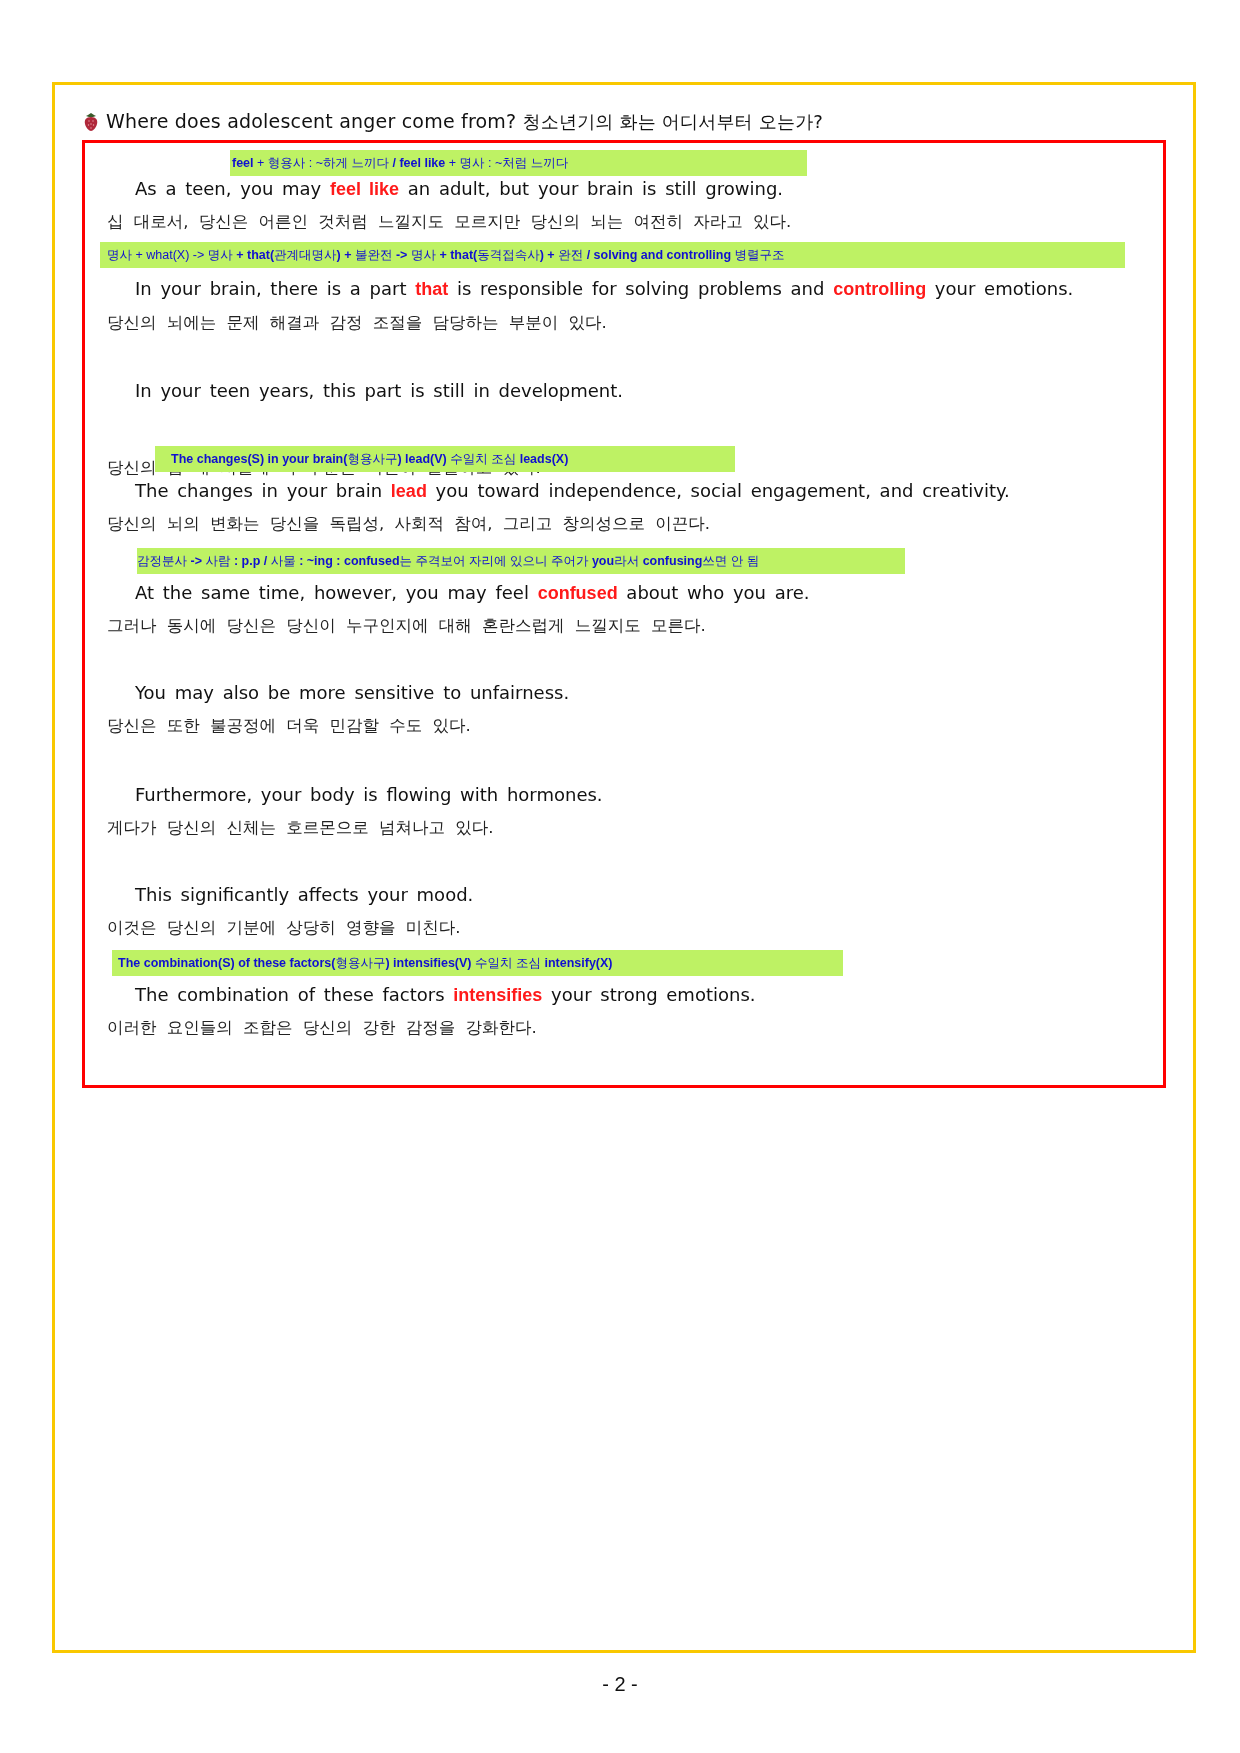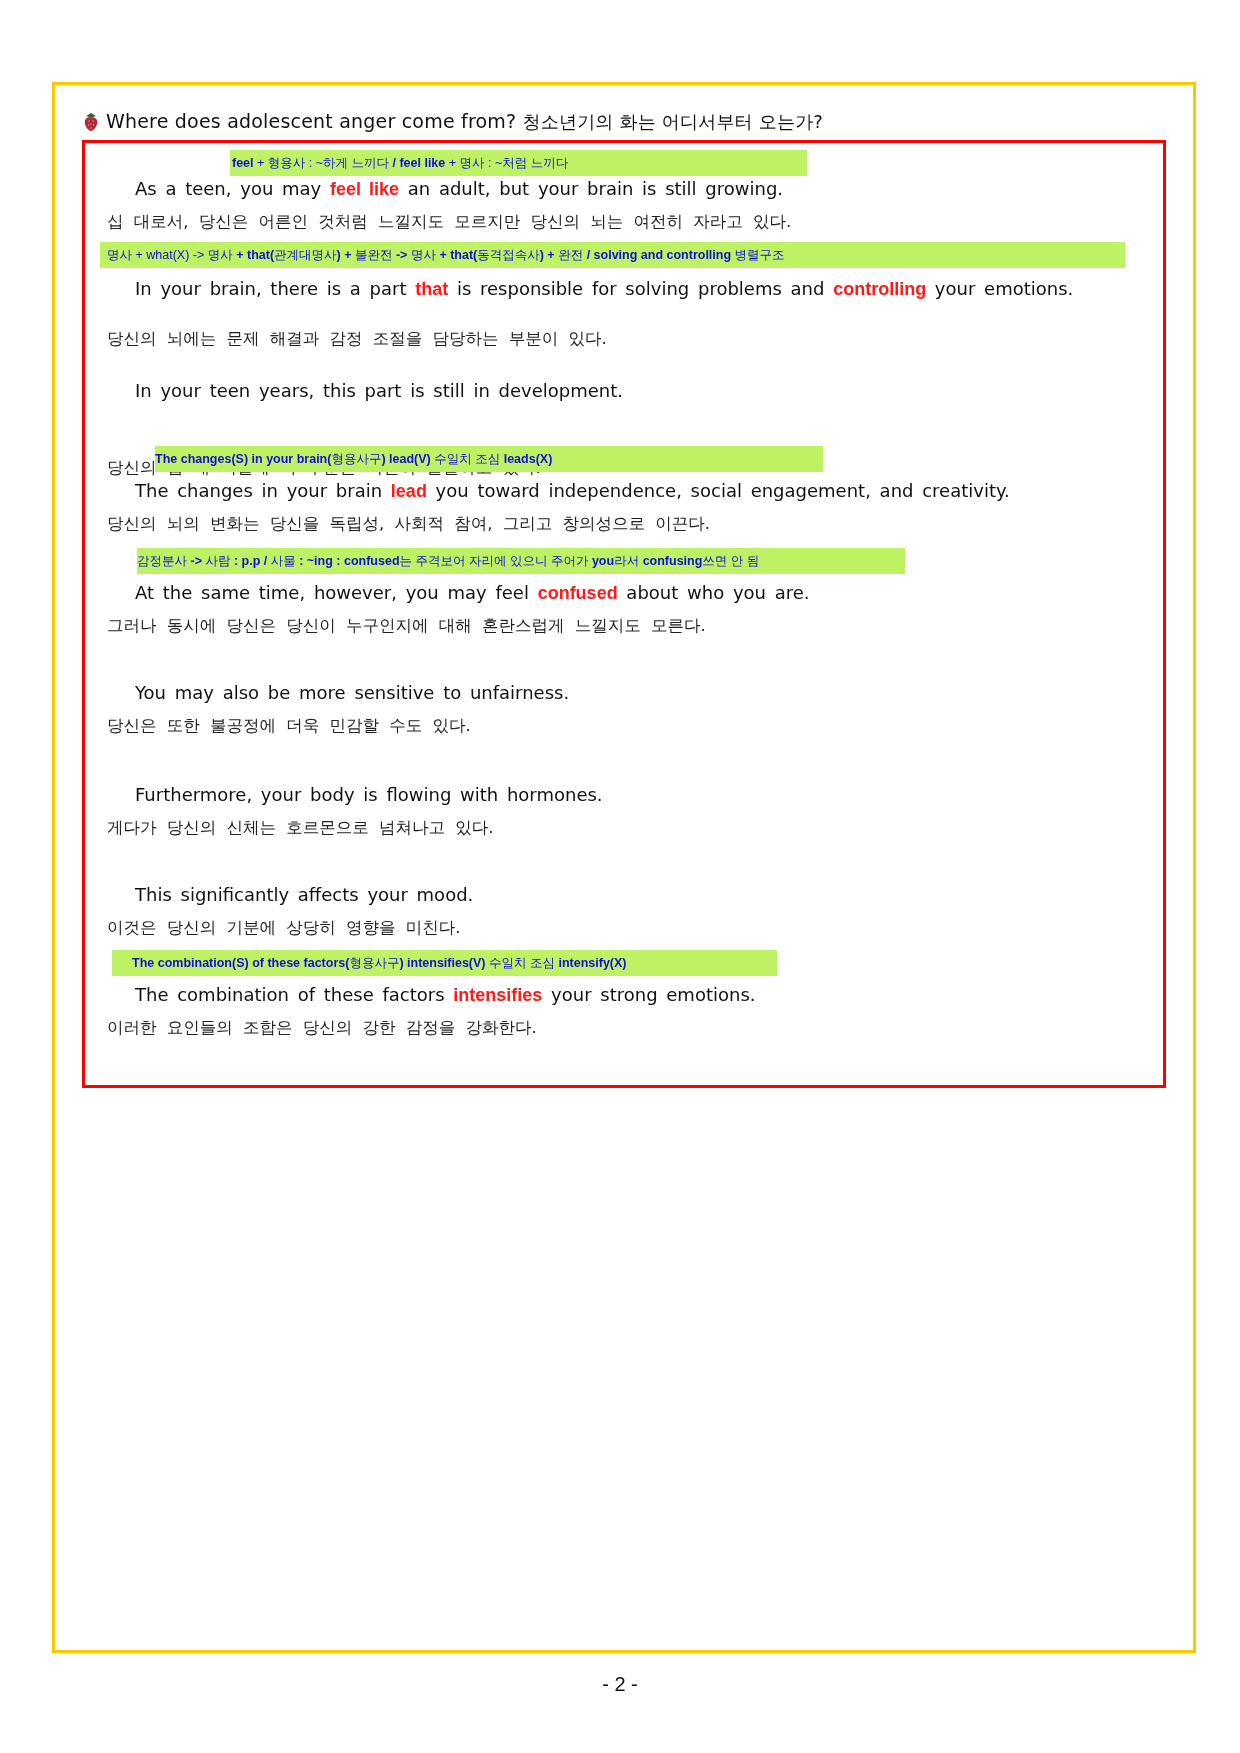--- a/index.html
+++ b/index.html
@@ -55,26 +55,26 @@
 </div>
 <div class="ko-line" style="top:211px;">십 대로서, 당신은 어른인 것처럼 느낄지도 모르지만 당신의 뇌는 여전히 자라고 있다.</div>
 
 <div class="note" style="left:100px; top:242px; width:1025px; padding-left:7px;">
   <span class="k">명사 + what(X)  -&gt;</span><span class="k"> 명사 </span><span>+ that(</span><span class="k">관계대명사</span><span>) + </span><span class="k">불완전</span><span> -&gt; </span><span class="k">명사</span><span> + that(</span><span class="k">동격접속사</span><span>) + </span><span class="k">완전</span><span>  / solving and controlling </span><span class="k">병렬구조</span>
 </div>
 
 <div class="en" style="top:278px;">
   <span>In your brain, there is a part </span><span class="hl">that</span><span> is responsible for solving problems and </span><span class="hl">controlling</span><span> your emotions.</span>
 </div>
-<div class="ko-line" style="top:328px;">당신의 뇌에는 문제 해결과 감정 조절을 담당하는 부분이 있다.</div>
+<div class="ko-line" style="top:312px;">당신의 뇌에는 문제 해결과 감정 조절을 담당하는 부분이 있다.</div>
 
 <div class="en" style="top:380px;">In your teen years, this part is still in development.</div>
 <div class="ko-line" style="top:413px;margin-top:44px;">당신의 십 대 시절에 이 부분은 여전히 발달하고 있다.</div>
 
-<div class="note" style="left:155px; top:446px; width:668px; padding-left:0;">
+<div class="note" style="left:155px; top:446px; width:580px; padding-left:16px;">
   <span>The changes(S) in your brain(</span><span class="k">형용사구</span><span>) lead(V) </span><span class="k">수일치 조심</span><span> leads(X)</span>
 </div>
 
 <div class="en" style="top:480px;">
   <span>The changes in your brain </span><span class="hl">lead</span><span> you toward independence, social engagement, and creativity.</span>
 </div>
 <div class="ko-line" style="top:513px;">당신의 뇌의 변화는 당신을 독립성, 사회적 참여, 그리고 창의성으로 이끈다.</div>
 
 <div class="note" style="left:137px; top:548px; width:768px; padding-left:0;">
   <span class="k">감정분사</span><span> -&gt; </span><span class="k">사람</span><span> : p.p / </span><span class="k">사물</span><span> : ~ing : confused</span><span class="k">는 주격보어 자리에 있으니 주어가 </span><span>you</span><span class="k">라서 </span><span>confusing</span><span class="k">쓰면 안 됨</span>
@@ -87,21 +87,21 @@
 
 <div class="en" style="top:682px;">You may also be more sensitive to unfairness.</div>
 <div class="ko-line" style="top:715px;">당신은 또한 불공정에 더욱 민감할 수도 있다.</div>
 
 <div class="en" style="top:784px;">Furthermore, your body is flowing with hormones.</div>
 <div class="ko-line" style="top:817px;">게다가 당신의 신체는 호르몬으로 넘쳐나고 있다.</div>
 
 <div class="en" style="top:884px;">This significantly affects your mood.</div>
 <div class="ko-line" style="top:917px;">이것은 당신의 기분에 상당히 영향을 미친다.</div>
 
-<div class="note" style="left:112px; top:950px; width:665px; padding-left:20px;">
+<div class="note" style="left:112px; top:950px; width:731px; padding-left:6px;">
   <span>The combination(S) of these factors(</span><span class="k">형용사구</span><span>) intensifies(V) </span><span class="k">수일치 조심</span><span> intensify(X)</span>
 </div>
 
 <div class="en" style="top:984px;">
   <span>The combination of these factors </span><span class="hl">intensifies</span><span> your strong emotions.</span>
 </div>
 <div class="ko-line" style="top:1017px;">이러한 요인들의 조합은 당신의 강한 감정을 강화한다.</div>
 
 <div class="page-number">- 2 -</div>
 

